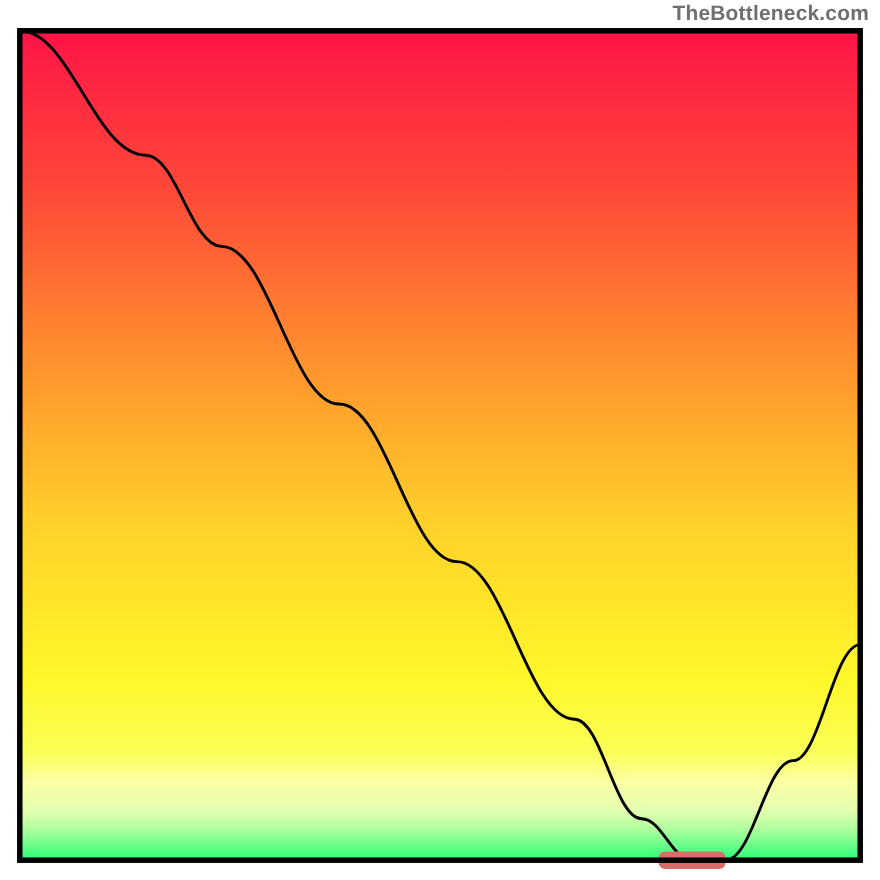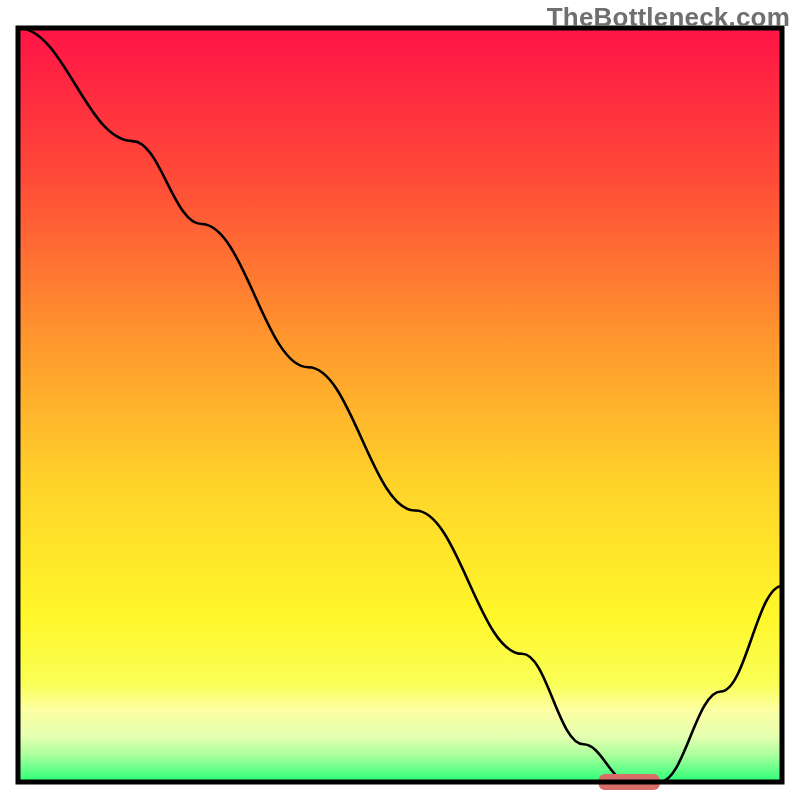--- a/index.html
+++ b/index.html
@@ -13,21 +13,21 @@
   }
   .container {
     position: relative;
     width: 800px;
     height: 800px;
   }
   .watermark {
     position: absolute;
     top: 2px;
     right: 10px;
-    font-size: 26px;
+    font-size: 19px;
     font-weight: 600;
     color: #6f6f6f;
     z-index: 10;
     letter-spacing: 0.2px;
   }
   svg {
     position: absolute;
     top: 0;
     left: 0;
   }

